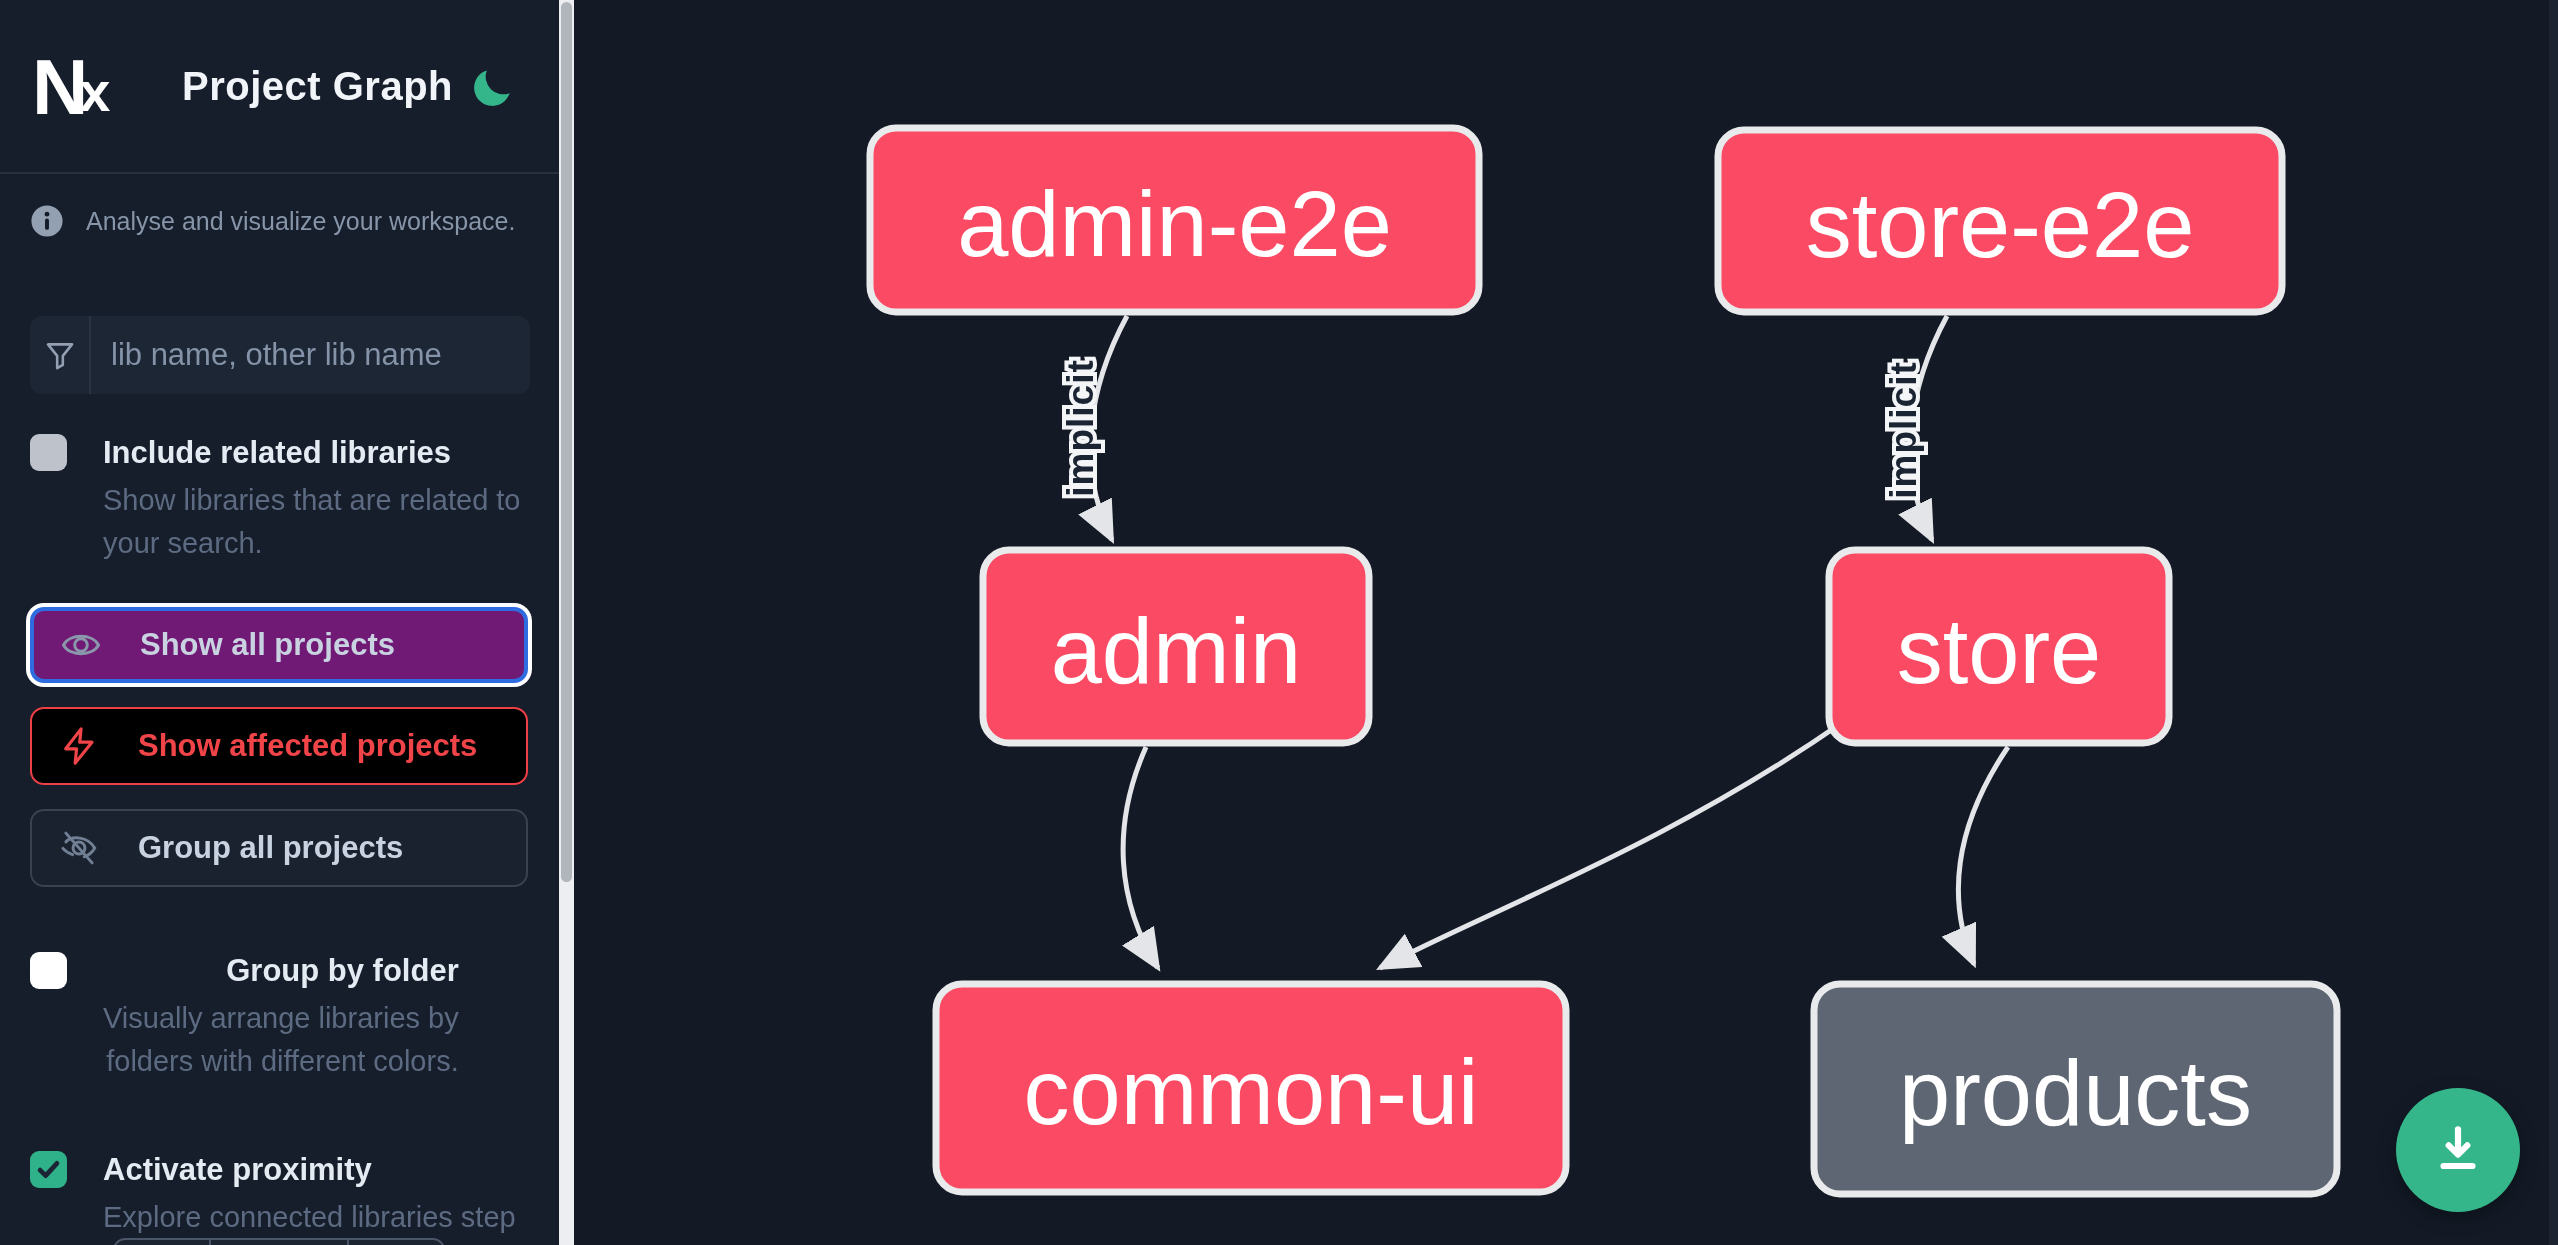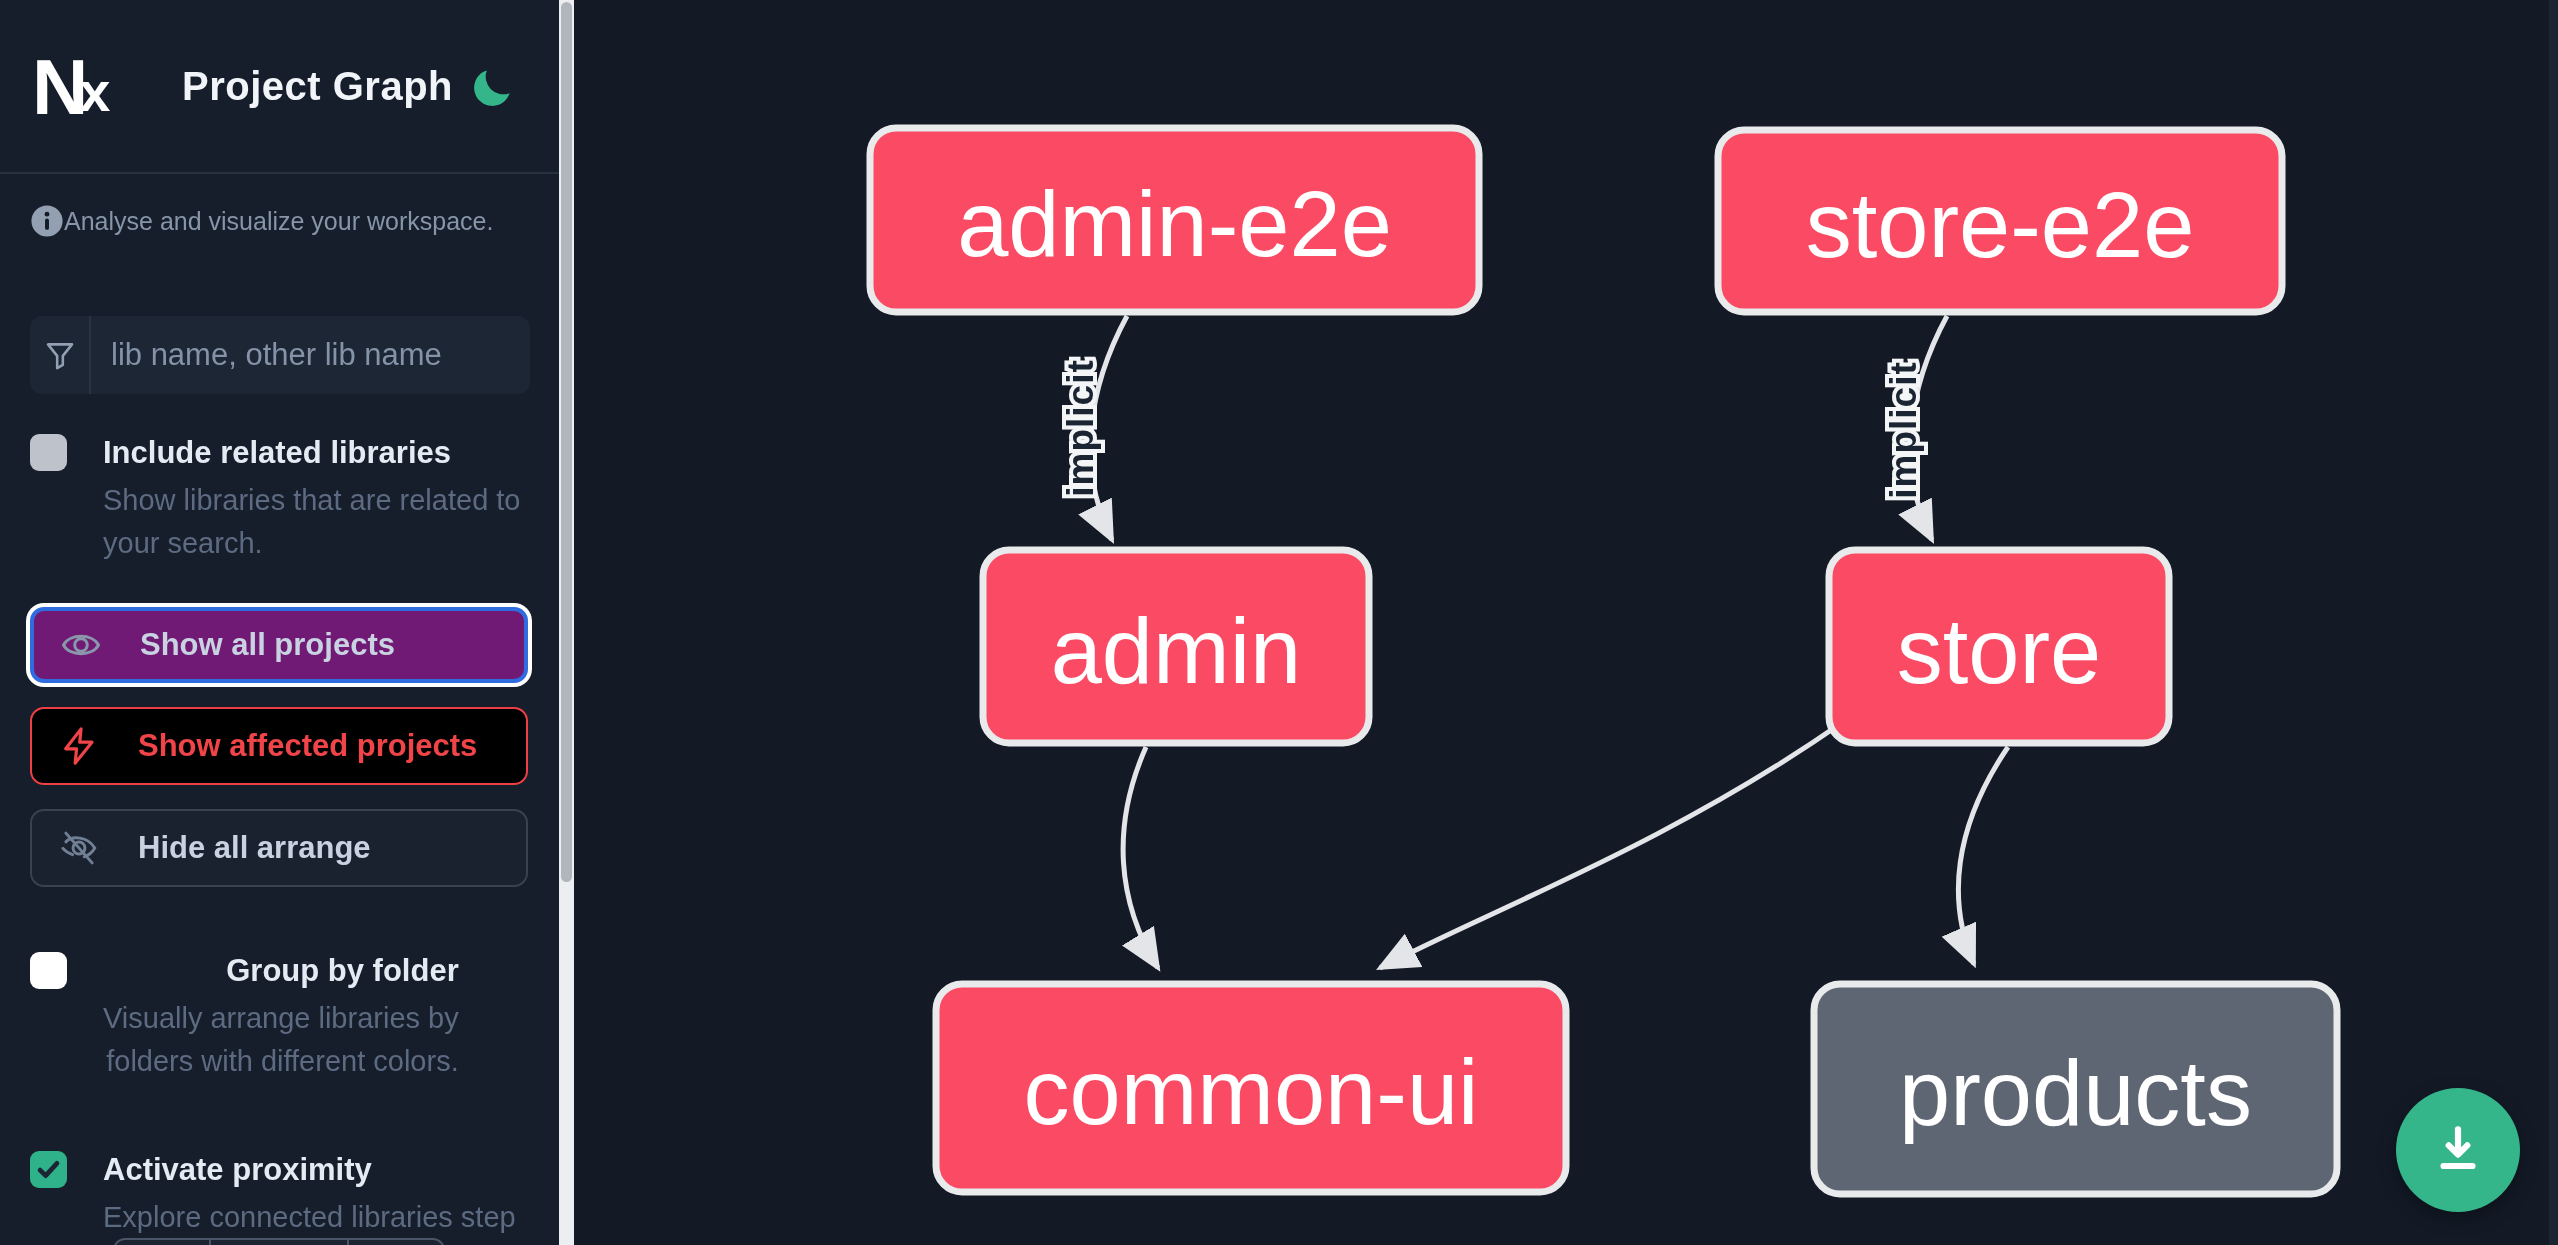--- a/index.html
+++ b/index.html
@@ -11,21 +11,21 @@
   #right-gutter { position:absolute; right:0; top:0; width:9px; height:1245px; background:#1d2431; }
 
   
   #sidebar { position:absolute; left:0; top:0; width:560px; height:1245px; background:#161d2b; z-index:5; }
   #sidebar header { position:absolute; left:0; top:0; width:560px; height:174px; border-bottom:2px solid #27303f; display:flex; align-items:center; }
   .logo { position:absolute; left:32px; top:50px; width:110px; height:74px; color:#fff; font-weight:900; font-size:78px; letter-spacing:-7px; line-height:74px; display:flex; align-items:center; }
   .logo .x { font-size:56px; margin-left:-2px; align-self:flex-end; line-height:64px; }
   .app-title { position:absolute; left:182px; top:50%; transform:translateY(-50%); color:#f1f5f9; font-size:40px; font-weight:600; letter-spacing:.5px; }
   .moon { position:absolute; left:470px; top:66px; width:44px; height:44px; }
 
-  .tagline-row { position:absolute; left:30px; top:204px; display:flex; align-items:center; }
+  .tagline-row { position:absolute; left:30px; top:204px; display:flex; align-items:center; gap:22px; }
   .info-badge { width:34px; height:34px; }
   .tagline { color:#8795a9; font-size:25px; }
 
   .filter-box { position:absolute; left:30px; top:316px; width:500px; height:78px; background:#1d2634; border-radius:12px; display:flex; align-items:center; overflow:hidden; }
   .filter-icon-cell { width:68px; height:100%; display:flex; align-items:center; justify-content:center; border-right:2px solid #2a3342; }
   .filter-box input { flex:1; height:100%; background:transparent; border:none; outline:none; color:#dbe3ee; font-size:31px; padding:0 20px; font-family:inherit; }
   .filter-box input::placeholder { color:#8493a8; }
 
   .check-row { position:absolute; left:30px; display:flex; align-items:flex-start; gap:36px; }
   .checkbox { width:37px; height:37px; border-radius:9px; flex:0 0 auto; margin-top:2px; display:flex; align-items:center; justify-content:center; }
@@ -165,21 +165,21 @@
       <span class="btn-label">Show affected projects</span>
     </div>
 
     <div class="action-btn" id="btn-hide-all">
       <svg width="42" height="42" viewBox="0 0 24 24">
         <path d="M4.5 8.5 C7.8 4.9 17 5.2 21 12 C19.6 14.5 17.4 16.2 15 17" fill="none" stroke="#717f94" stroke-width="1.7" stroke-linecap="round"></path>
         <path d="M8.3 15.8 C6 14.9 4 13.6 2.8 12.2" fill="none" stroke="#717f94" stroke-width="1.7" stroke-linecap="round"></path>
         <circle cx="12" cy="12" r="3.4" fill="none" stroke="#717f94" stroke-width="1.7"></circle>
         <line x1="4.5" y1="3.5" x2="19.5" y2="20.5" stroke="#717f94" stroke-width="1.7" stroke-linecap="round"></line>
       </svg>
-      <span class="btn-label">Hide all arrange</span>
+      <span class="btn-label">Group all projects</span>
     </div>
 
     <div class="check-row" id="row-group">
       <div class="checkbox cb-white"></div>
       <div>
         <div class="check-label">Group by folder</div>
         <div class="check-desc">
           <div>Visually arrange libraries by</div>
           <div>folders with different colors.</div>
         </div>

